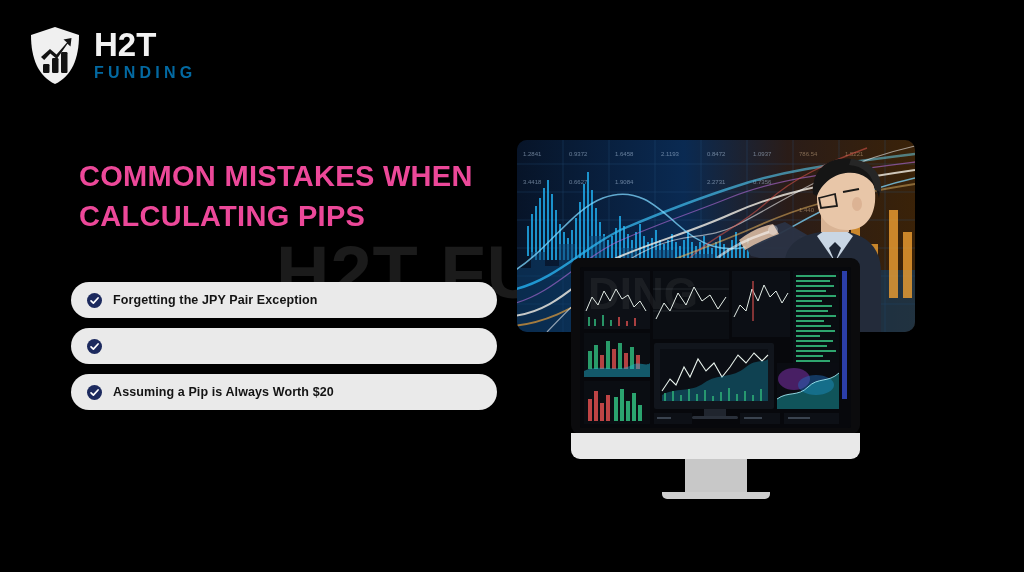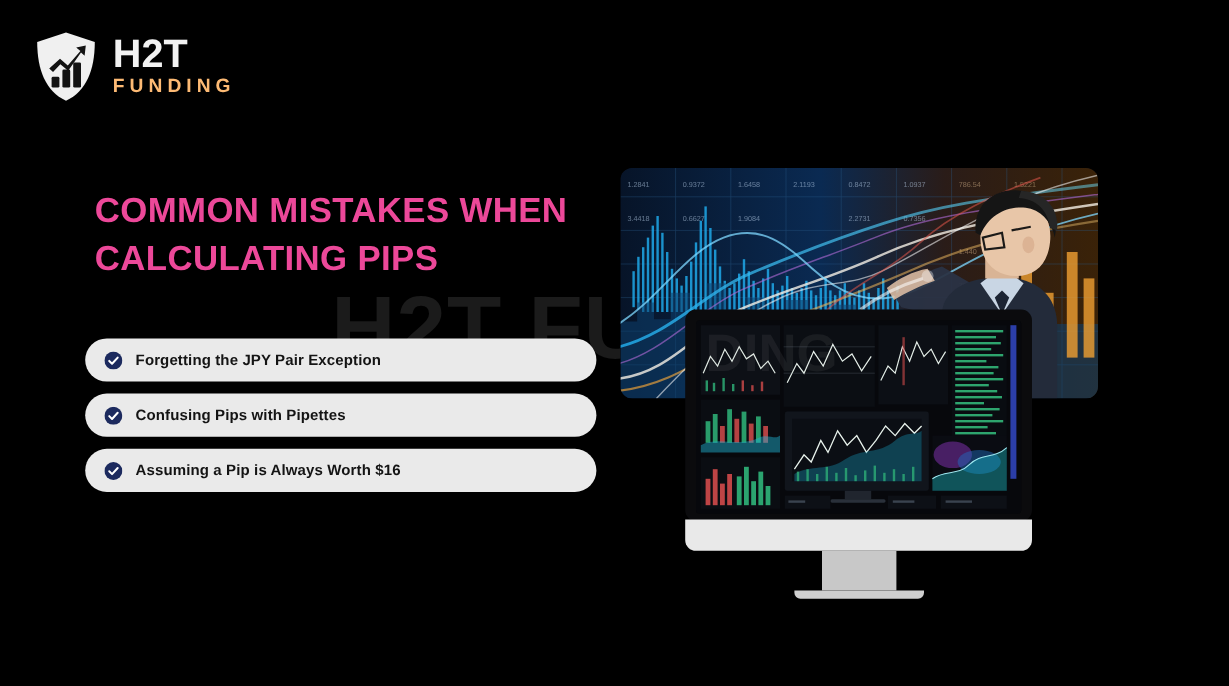--- a/index.html
+++ b/index.html
@@ -46,21 +46,21 @@
   .logo-shield { width: 54px; height: 60px; display: block; }
   .logo-text { display: flex; flex-direction: column; }
   .logo-h2t {
     color: #f2f2f2;
     font-size: 33px;
     font-weight: 700;
     line-height: 1.0;
     letter-spacing: 0px;
   }
   .logo-funding {
-    color: #fdba74;
+    color: #0369a1;
     font-size: 16px;
     font-weight: 600;
     letter-spacing: 4.2px;
     line-height: 1.3;
     margin-top: 2px;
   }
 
   
   .headline {
     position: absolute;
@@ -207,30 +207,29 @@
       </span>
       <span class="check-label">Forgetting the JPY Pair Exception</span>
     </div>
     <div class="check-pill">
       <span>
         <svg class="check-icon" viewBox="0 0 16 16">
             <circle cx="8" cy="8" r="8" fill="#1c2a5e"></circle>
             <path d="M4.3 8.3 L6.8 10.8 L11.8 5.3" stroke="#ffffff" stroke-width="1.8" fill="none" stroke-linecap="round" stroke-linejoin="round"></path>
           </svg>
       </span>
-      <span class="check-label">Confusing Pips with Pipettes</span>
     </div>
     <div class="check-pill">
       <span>
         <svg class="check-icon" viewBox="0 0 16 16">
             <circle cx="8" cy="8" r="8" fill="#1c2a5e"></circle>
             <path d="M4.3 8.3 L6.8 10.8 L11.8 5.3" stroke="#ffffff" stroke-width="1.8" fill="none" stroke-linecap="round" stroke-linejoin="round"></path>
           </svg>
       </span>
-      <span class="check-label">Assuming a Pip is Always Worth $16</span>
+      <span class="check-label">Assuming a Pip is Always Worth $20</span>
     </div>
   </div>
 
   <div class="banner">
     <svg viewBox="0 0 398 192" preserveAspectRatio="none">
       <defs>
         <linearGradient id="bgGrad" x1="0" y1="0" x2="1" y2="0">
           <stop offset="0%" stop-color="#071428"></stop>
           <stop offset="42%" stop-color="#0a2a52"></stop>
           <stop offset="68%" stop-color="#2a1c18"></stop>

